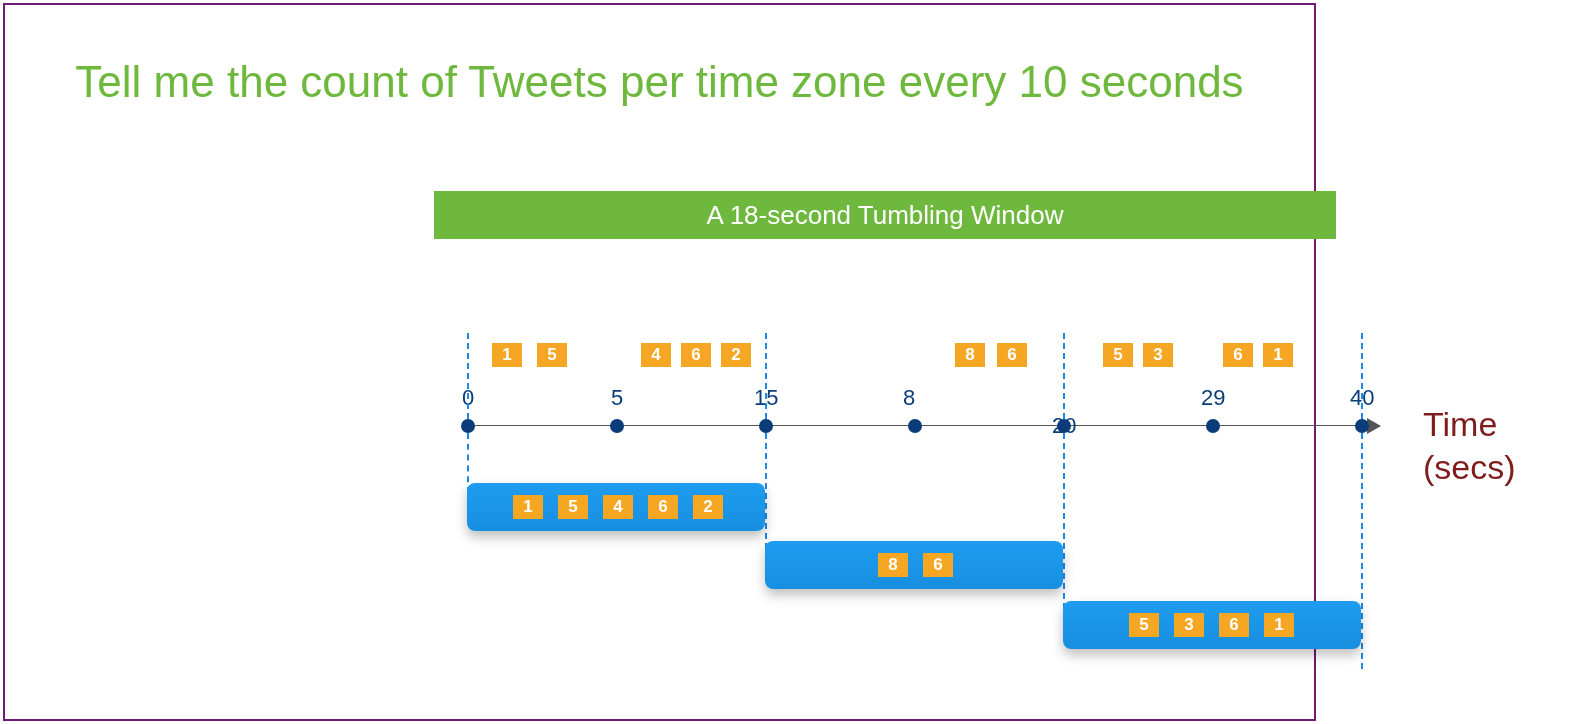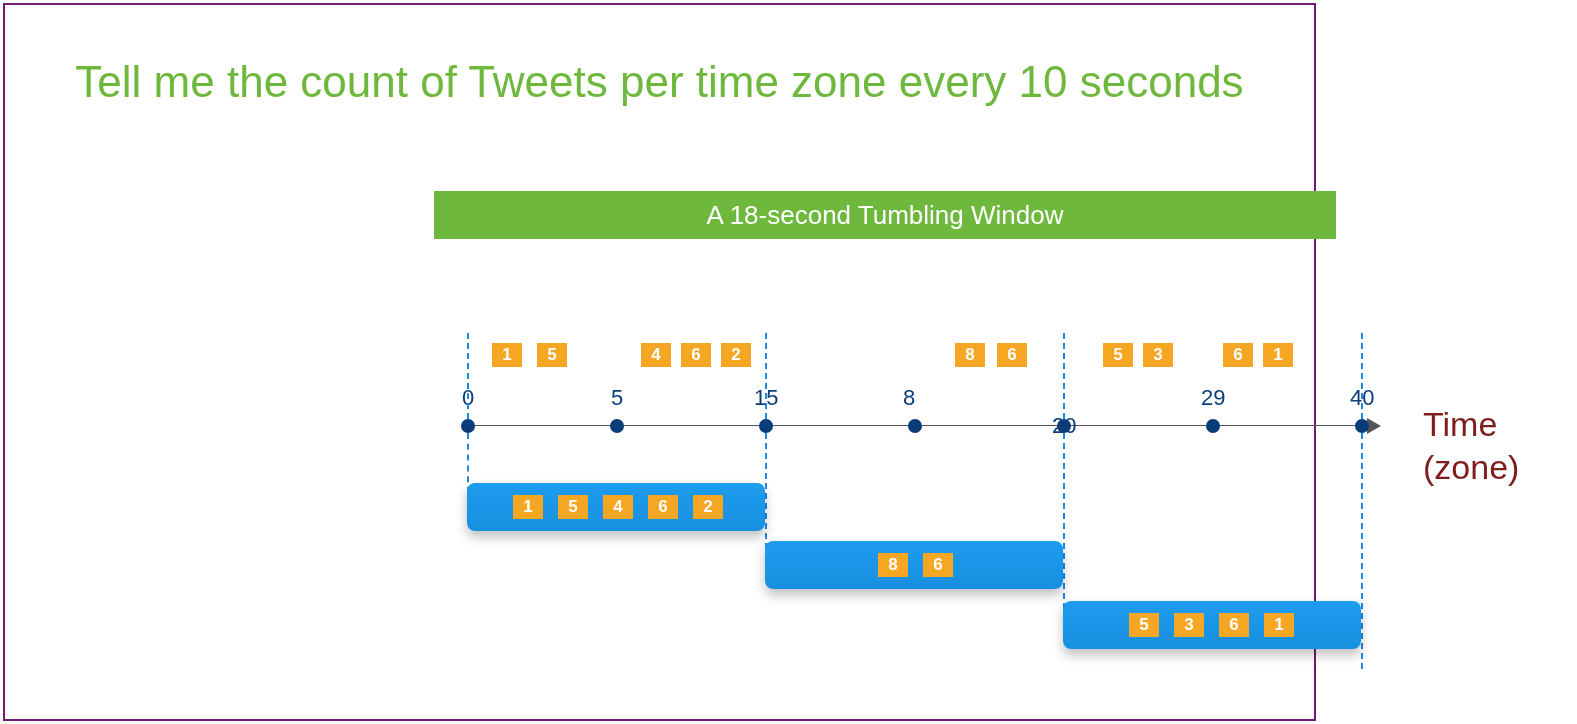--- a/index.html
+++ b/index.html
@@ -115,21 +115,21 @@
 <div class="canvas">
 
   <div class="title">Tell me the count of Tweets per time zone every 10 seconds</div>
 
   <div class="subtitle-bar">A 18-second Tumbling Window</div>
 
   <div class="axis-line"></div>
   <div class="axis-arrow"></div>
   <div class="axis-title">
     <span>Time</span><br>
-    <span>(zone)</span>
+    <span>(secs)</span>
   </div>
 
   <div class="tick-dot" style="left:456px; top:414px;"></div>
   <div class="tick-dot" style="left:605px; top:414px;"></div>
   <div class="tick-dot" style="left:754px; top:414px;"></div>
   <div class="tick-dot" style="left:903px; top:414px;"></div>
   <div class="tick-dot" style="left:1052px; top:414px;"></div>
   <div class="tick-dot" style="left:1201px; top:414px;"></div>
   <div class="tick-dot" style="left:1350px; top:414px;"></div>
 

